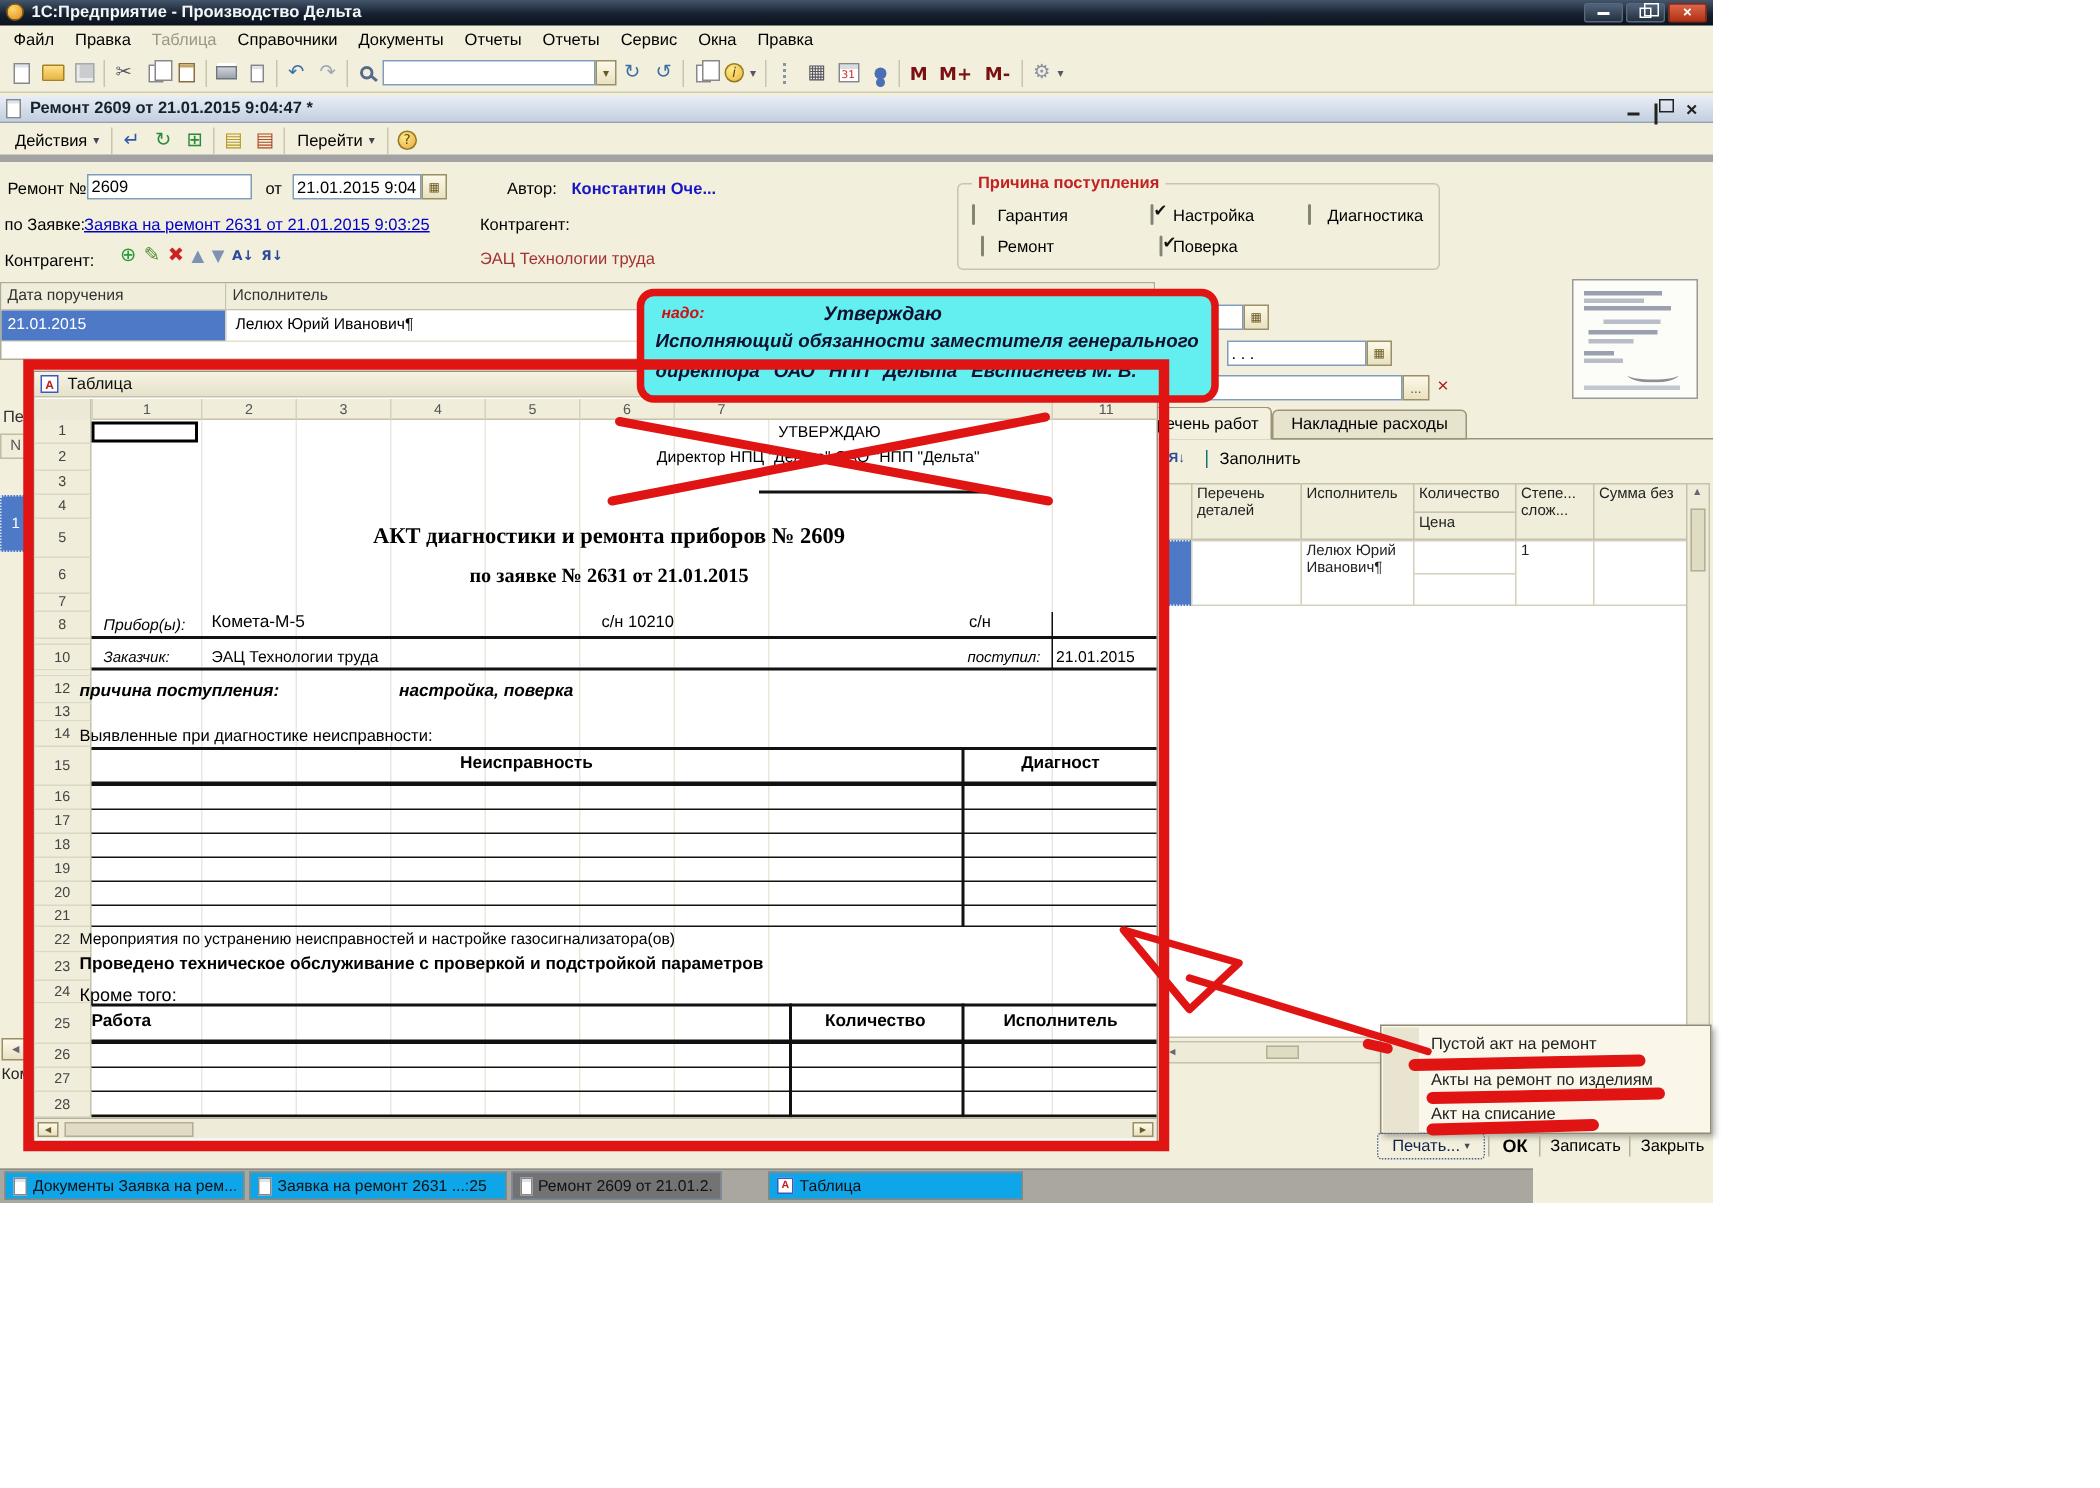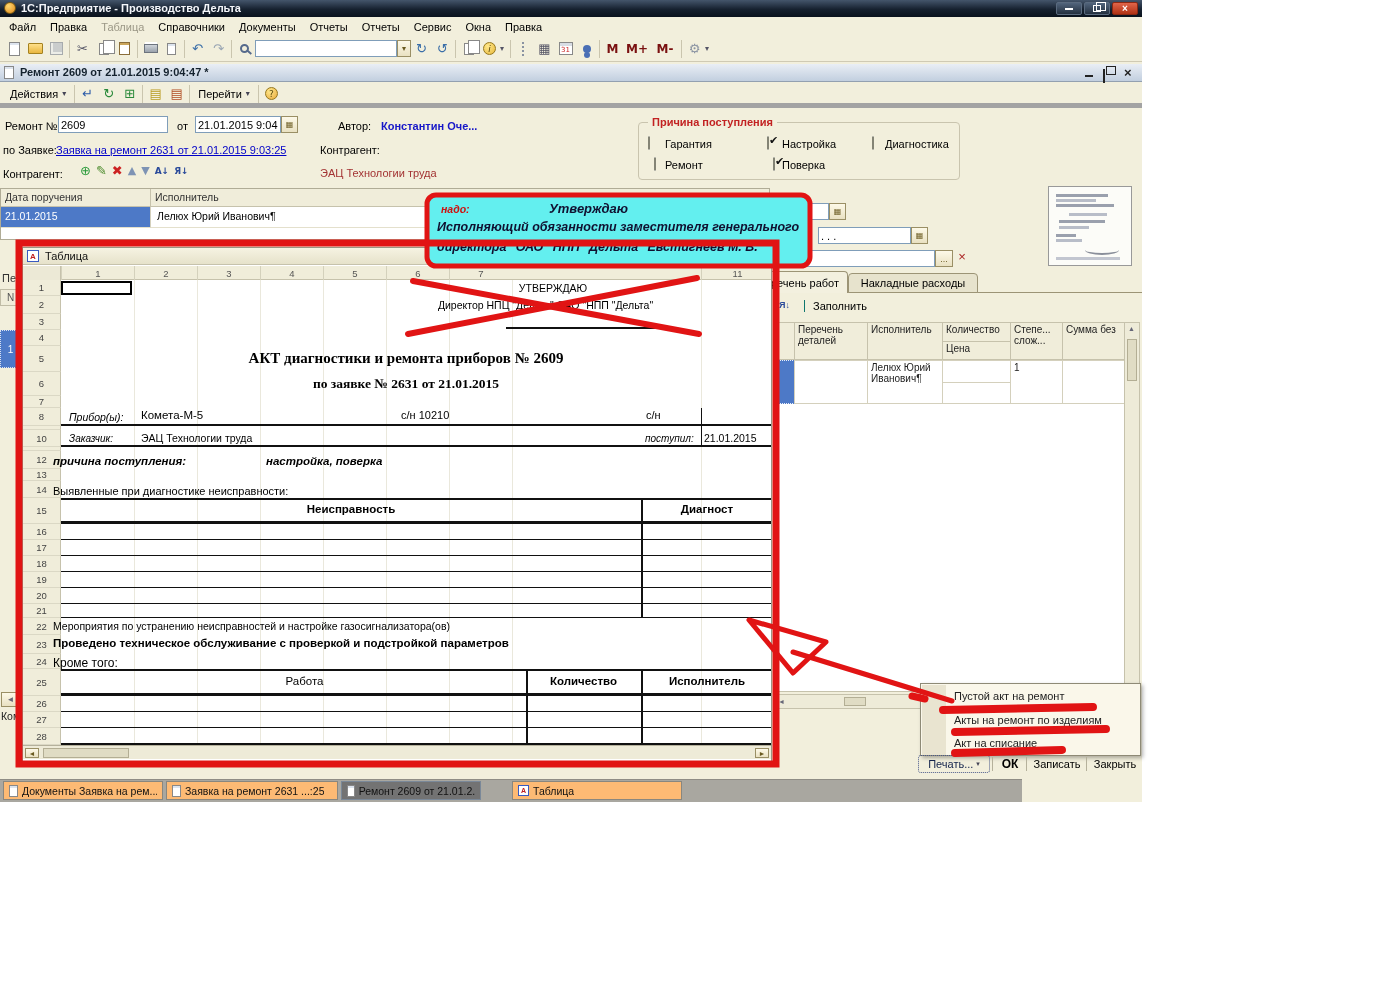--- a/index.html
+++ b/index.html
@@ -19,21 +19,21 @@
 .cb.on::after{content:"✔";position:absolute;left:1px;top:-3px;font-size:11px;color:#111;font-family:"DejaVu Sans",sans-serif}
 .gc{display:flex;align-items:center;justify-content:center;font-size:9.5px;color:#444;background:#f0edda;
   border-bottom:1px solid #dbd8c5;border-right:1px solid #c6c2ac}
 .colh{position:absolute;top:18px;height:14px;display:flex;align-items:center;justify-content:center;
   font-size:9.5px;color:#555;border-left:1px solid #d4d1bc}
 .shtxt{position:absolute;white-space:nowrap;color:#000}
 .bl{position:absolute;background:#111}
 .rph{position:absolute;background:#f0edda;border:1px solid #c6c2ac;font-size:10px;color:#222;padding:1px 3px;overflow:hidden}
 .rpc{position:absolute;background:#fff;border:1px solid #d4d0bc;font-size:10px;color:#222;padding:1px 3px;overflow:hidden}
 .ttab{position:absolute;top:781px;height:19px;display:flex;align-items:center;gap:4px;padding:0 5px;
-  font-size:10.5px;color:#111;background:#fdba74;border:1px solid #89877f;white-space:nowrap;overflow:hidden}
+  font-size:10.5px;color:#111;background:#0ea5e9;border:1px solid #89877f;white-space:nowrap;overflow:hidden}
 .mi{padding:2px 7px;font-size:11px;color:#000;white-space:nowrap}
 .wbtn{display:flex;align-items:center;justify-content:center;width:26px;height:13px;border:1px solid #5a6a7e;
   border-radius:2px;background:linear-gradient(#51647c,#24303f);color:#fff;font-size:9px}
 .pg{width:11px;height:14px;background:#fff;border:1px solid #888;box-shadow:inset 0 2px 0 #dde4ee}
 .fld{width:15px;height:11px;background:linear-gradient(#ffe08a,#e8b63e);border:1px solid #a5821f;border-radius:1px}
 .flp{width:13px;height:13px;background:#aab2c2;border:1px solid #6a7488;box-shadow:inset 2px -2px 0 #e8ecf2}
 .dbl{position:relative;width:10px;height:12px;background:#fff;border:1px solid #888}
 .dbl::after{content:"";position:absolute;left:3px;top:-4px;width:10px;height:12px;background:#fff;border:1px solid #888}
 .mag{position:relative;width:9px;height:9px;border:2px solid #566a8c;border-radius:50%}
 .mag::after{content:"";position:absolute;width:6px;height:2px;background:#566a8c;right:-5px;bottom:-2px;transform:rotate(40deg)}
@@ -395,21 +395,21 @@
     <div class="bl" style="left:38px;top:323px;width:712px;height:1px"></div>
     <div class="bl" style="left:38px;top:339px;width:712px;height:1px"></div>
     <div class="bl" style="left:38px;top:355px;width:712px;height:1px"></div>
     <div class="bl" style="left:38px;top:369px;width:712px;height:1px"></div>
 
     <div class="shtxt" style="left:30px;top:372px;font-size:10.5px">Мероприятия по устранению неисправностей и настройке газосигнализатора(ов)</div>
     <div class="shtxt" style="left:30px;top:389px;font-weight:bold;font-size:11.5px">Проведено техническое обслуживание с проверкой и подстройкой параметров</div>
     <div class="shtxt" style="left:30px;top:408px;font-size:12px">Кроме того:</div>
 
     <div class="bl" style="left:38px;top:421px;width:712px;height:1.5px"></div>
-    <div class="shtxt" style="left:38px;top:427px;width:487px;text-align:center;font-weight:normal;font-size:11.5px">Работа</div>
+    <div class="shtxt" style="left:38px;top:427px;width:487px;text-align:left;font-weight:bold;font-size:11.5px">Работа</div>
     <div class="shtxt" style="left:503px;top:427px;width:115px;text-align:center;font-weight:bold;font-size:11.5px">Количество</div>
     <div class="shtxt" style="left:618px;top:427px;width:132px;text-align:center;font-weight:bold;font-size:11.5px">Исполнитель</div>
     <div class="bl" style="left:38px;top:445px;width:712px;height:2.5px"></div>
     <div class="bl" style="left:503px;top:421px;width:1.5px;height:76px"></div>
     <div class="bl" style="left:618px;top:421px;width:1.5px;height:76px"></div>
     <div class="bl" style="left:38px;top:463px;width:712px;height:1px"></div>
     <div class="bl" style="left:38px;top:479px;width:712px;height:1px"></div>
     <div class="bl" style="left:38px;top:495px;width:712px;height:1.5px"></div>
 
     <div class="a" style="left:0;top:497px;width:748px;height:14px;background:#eeebd8;border-top:1px solid #b5b19c">

